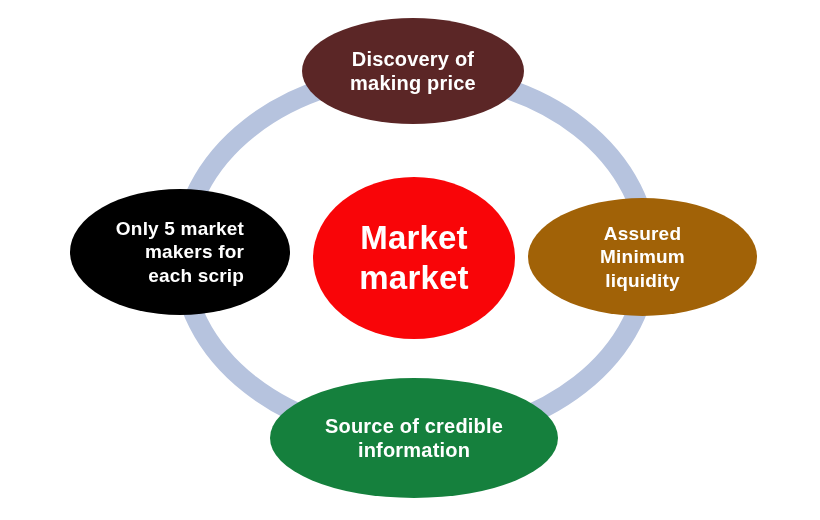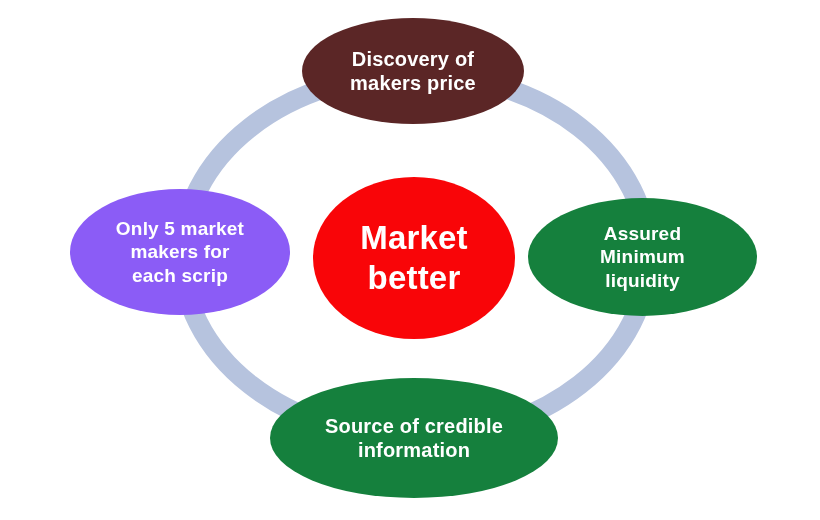--- a/index.html
+++ b/index.html
@@ -54,38 +54,38 @@
 <body>
 
 <div class="stage">
 
   <svg class="ring-svg" viewBox="0 0 820 520" xmlns="http://www.w3.org/2000/svg">
     <ellipse cx="415" cy="256" rx="233" ry="182" fill="none" stroke-width="20" stroke="#b6c3de"></ellipse>
   </svg>
 
   <div class="node node-top" style="background-color: rgb(91, 38, 38);">
     <span class="label">Discovery of
-makers price</span>
+making price</span>
   </div>
 
-  <div class="node node-left" style="background-color: #8b5cf6;">
+  <div class="node node-left" style="background-color: #000000; text-align: right;">
     <span class="label">Only 5 market
 makers for
 each scrip</span>
   </div>
 
-  <div class="node node-right" style="background-color: #15803d;">
+  <div class="node node-right" style="background-color: #a16207;">
     <span class="label">Assured
 Minimum
 liquidity</span>
   </div>
 
   <div class="node node-bottom" style="background-color: #15803d;">
     <span class="label">Source of credible
 information</span>
   </div>
 
   <div class="node node-center" style="background-color: rgb(249, 5, 8);">
     <span class="label">Market
-better</span>
+market</span>
   </div>
 
 </div>
 
 </body></html>

